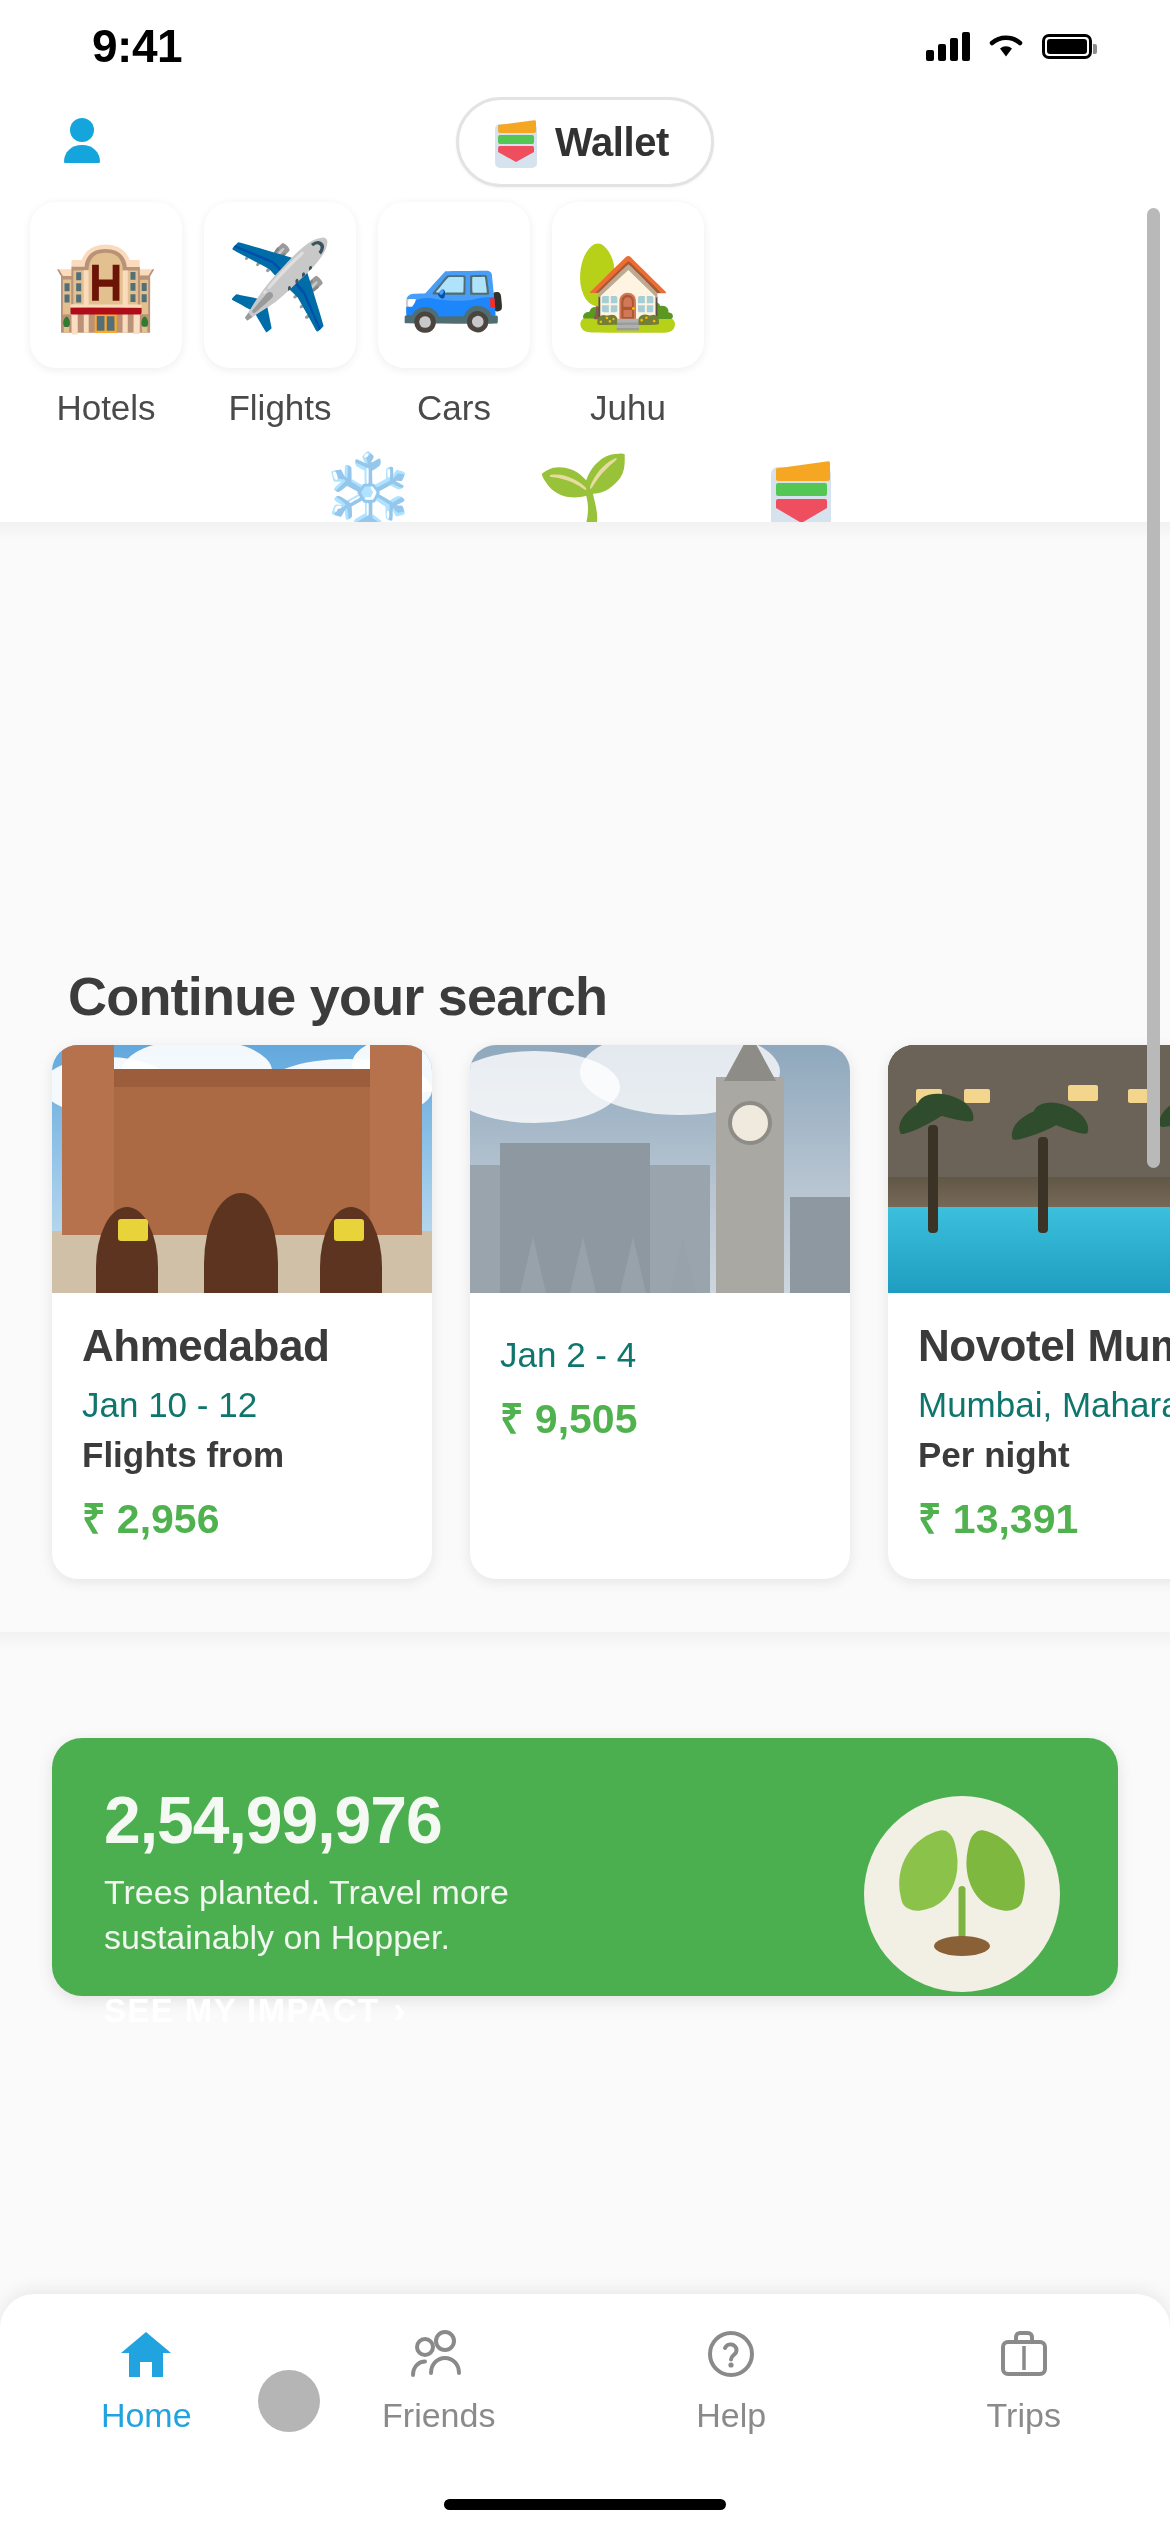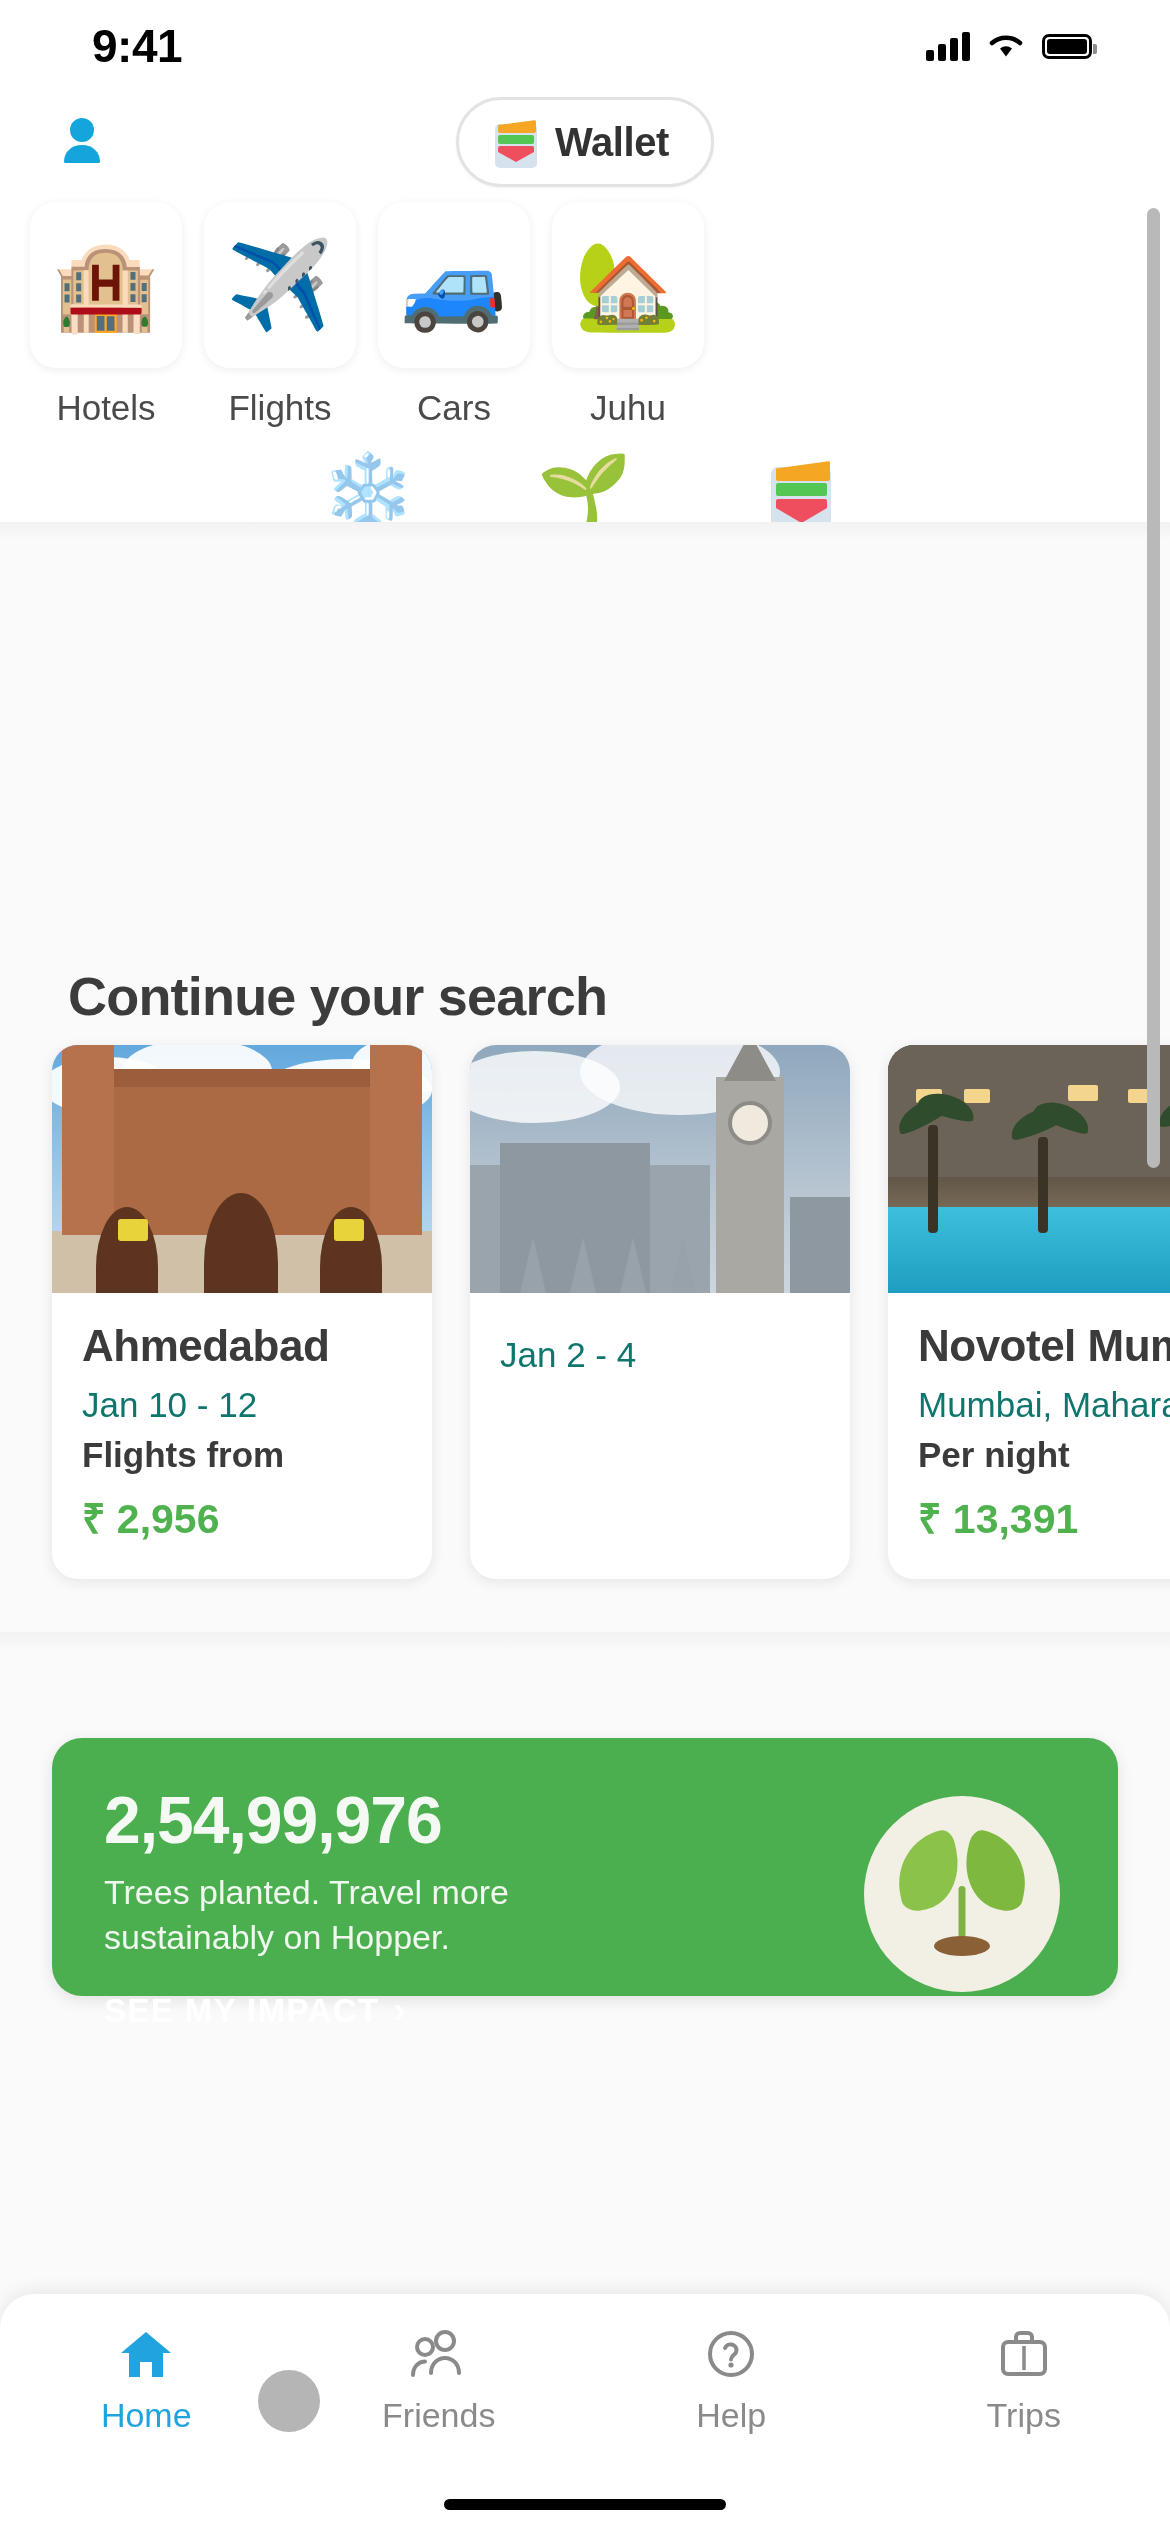--- a/index.html
+++ b/index.html
@@ -311,20 +311,21 @@
         <div class="spike" style="left:150px;"></div>
         <div class="spike" style="left:200px;"></div>
         <div class="lon-tower">
           <div class="spire"></div>
           <div class="lon-clock"></div>
         </div>
         <div class="lon-bldg" style="right:0;width:60px;height:96px;background:#8e98a1;"></div>
       </div>
       <div class="s-body">
         <div class="s-date">Jan 2 -  4</div>
+        <div class="s-price">₹ 9,505</div>
       </div>
     </div>
 
     <div class="s-card">
       <div class="s-img">
         <div class="nov-bg"></div>
         <div class="nov-bldg"></div>
         <div class="nov-win" style="left:28px;top:44px;width:26px;height:14px;"></div>
         <div class="nov-win" style="left:76px;top:44px;width:26px;height:14px;"></div>
         <div class="nov-win" style="left:180px;top:40px;width:30px;height:16px;"></div>

